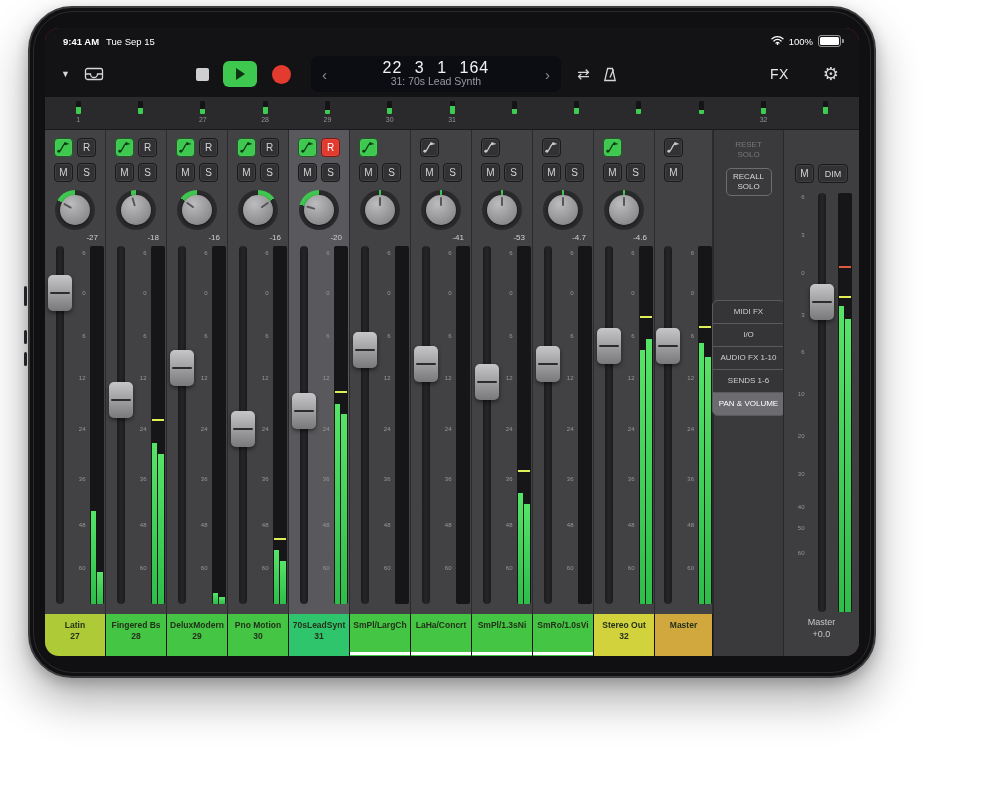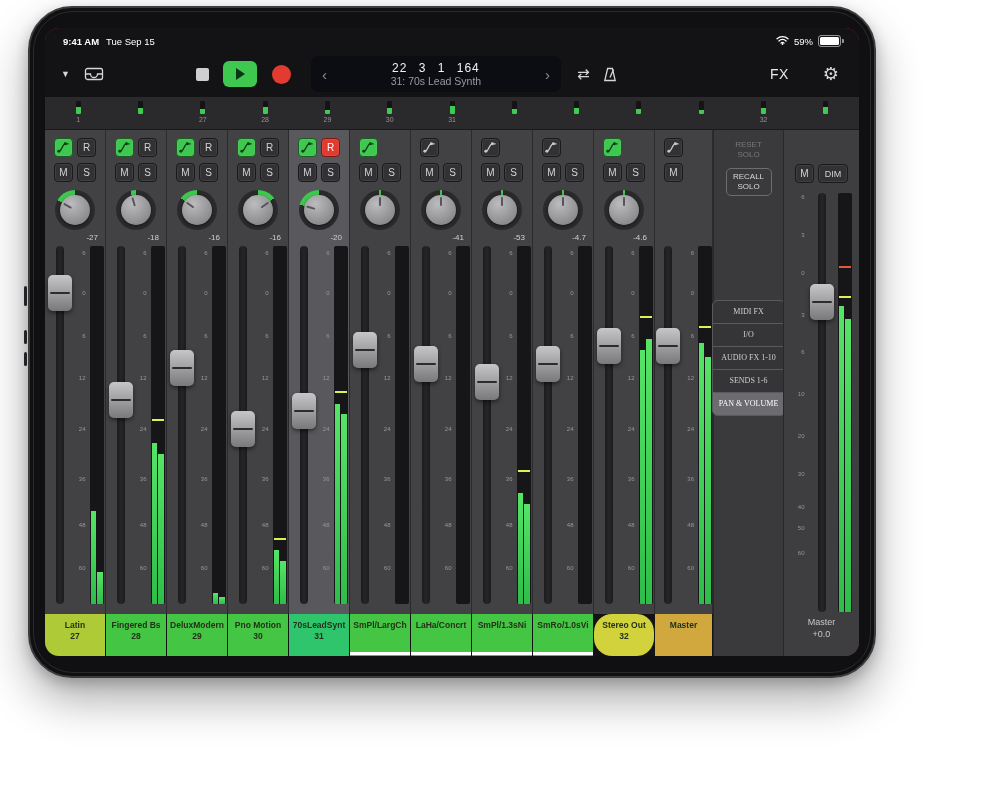--- a/index.html
+++ b/index.html
@@ -30,21 +30,21 @@
   .toolbar{height:46px;background:#131315;display:flex;align-items:center;padding:0 16px;flex:0 0 auto;}
   .tb-btn{color:#d6d6d8;display:flex;align-items:center;}
   .disclosure{font-size:9px;margin-right:14px;}
   .stopbtn{width:13px;height:13px;background:#cfcfd1;border-radius:2px;margin-left:92px;}
   .playbtn{width:34px;height:26px;background:#3fc84f;border-radius:6px;margin-left:14px;display:flex;align-items:center;justify-content:center;}
   .playbtn .tri{width:0;height:0;border-left:9px solid #0d3315;border-top:6px solid transparent;border-bottom:6px solid transparent;margin-left:2px;}
   .recbtn{width:19px;height:19px;border-radius:50%;background:#e43b30;margin-left:15px;}
   .lcd{margin-left:20px;width:250px;height:36px;background:#0b0d12;border-radius:8px;display:flex;align-items:center;padding:0 8px;box-sizing:border-box;}
   .lcd-chev{color:#8e8e94;font-size:15px;line-height:1;padding:0 3px;}
   .lcd-center{flex:1;text-align:center;}
-  .lcd-pos{color:#f2f2f4;font-size:12px;letter-spacing:1px;word-spacing:7px;line-height:14px;}
+  .lcd-pos{color:#f2f2f4;font-size:16px;letter-spacing:1px;word-spacing:7px;line-height:14px;}
   .lcd-track{color:#9a9aa2;font-size:10.5px;line-height:13px;}
   .cycle{font-size:15px;margin-left:16px;}
   .metro{margin-left:12px;}
   .fx{margin-left:auto;color:#e8e8ea;font-size:14px;letter-spacing:.5px;}
   .gear{font-size:18px;margin-left:34px;margin-right:4px;}
 
   
   .ruler{height:32px;background:#2a2a2c;border-bottom:1px solid #1a1a1c;display:flex;padding:0 2px;flex:0 0 auto;}
   .rtick{flex:1;display:flex;flex-direction:column;align-items:center;padding-top:4px;}
   .rmeter{width:5px;height:13px;background:#141416;position:relative;overflow:hidden;border-radius:1px;}
@@ -97,21 +97,21 @@
   .tnum{font-size:8.5px;font-weight:700;line-height:11px;}
   .tline{position:absolute;left:0;right:0;bottom:1px;height:3px;background:#ffffff;}
 
   
   .rightpanel{width:70px;box-sizing:border-box;border-left:1px solid #28282a;background:#3a3a3d;
               display:flex;flex-direction:column;align-items:center;padding-top:10px;flex:0 0 auto;}
   .rp-reset{width:46px;text-align:center;font-size:8px;line-height:10px;color:#77777b;}
   .rp-recall{width:46px;box-sizing:border-box;margin-top:8px;border:1px solid #6d6d71;border-radius:5px;
              padding:3px 2px;text-align:center;font-size:8px;line-height:10px;color:#d8d8da;}
   .rp-spacer{height:104px;}
-  .rp-views{width:74px;display:flex;flex-direction:column;font-family:Liberation Serif, serif;}
+  .rp-views{width:74px;display:flex;flex-direction:column;}
   .vbtn{box-sizing:border-box;border:1px solid #5a5a5e;margin-top:-1px;background:#353538;color:#cfcfd1;
         font-size:8px;line-height:10px;text-align:center;padding:6px 2px;}
   .vbtn:first-child{border-radius:6px 6px 0 0;margin-top:0;}
   .vbtn:last-child{border-radius:0 0 6px 6px;}
   .vbtn.vsel{background:#6b6b70;color:#fff;}
 
   
   .mastercol{flex:1;box-sizing:border-box;border-left:1px solid #28282a;background:#3e3e41;
              display:flex;flex-direction:column;align-items:center;min-height:0;}
   .mc-btns{margin-top:34px;display:flex;gap:4px;flex:0 0 auto;}
@@ -136,21 +136,21 @@
           <span class="sb-time">9:41 AM</span>
           <span class="sb-date">Tue Sep 15</span>
         </div>
         <div class="sb-right">
           <span>
             <svg width="13" height="10" viewBox="0 0 13 10">
                 <path d="M1 3.8a8 8 0 0 1 11 0M2.9 6a5 5 0 0 1 7.2 0M4.9 8.1a2.6 2.6 0 0 1 3.2 0" stroke="#fff" fill="none" stroke-width="1.2" stroke-linecap="round"></path>
                 <circle cx="6.5" cy="9" r="0.9" fill="#fff"></circle>
               </svg>
           </span>
-          <span>59%</span>
+          <span>100%</span>
           <span class="batt">
               <i></i>
             </span>
         </div>
       </div>
 
       <div class="toolbar">
         <span class="tb-btn disclosure">▼</span>
         <span class="tb-btn">
           <svg width="20" height="16" viewBox="0 0 20 16">
@@ -774,21 +774,21 @@
                 <div class="tline"></div>
               </div>
               <div class="tlabel" style="background: rgb(68, 197, 68);">
                 <div class="tname">SmPl/1.3sNi</div>
                 <div class="tline"></div>
               </div>
               <div class="tlabel" style="background: rgb(68, 197, 68);">
                 <div class="tname">SmRo/1.0sVi</div>
                 <div class="tline"></div>
               </div>
-              <div class="tlabel" style="background: rgb(210, 210, 61); border-radius: 18px;">
+              <div class="tlabel" style="background: rgb(210, 210, 61);">
                 <div class="tname">Stereo Out</div>
                 <div class="tnum">32</div>
               </div>
               <div class="tlabel" style="background: rgb(208, 168, 62);">
                 <div class="tname">Master</div>
               </div>
             </div>
         </div>
 
         <div class="rightpanel">

